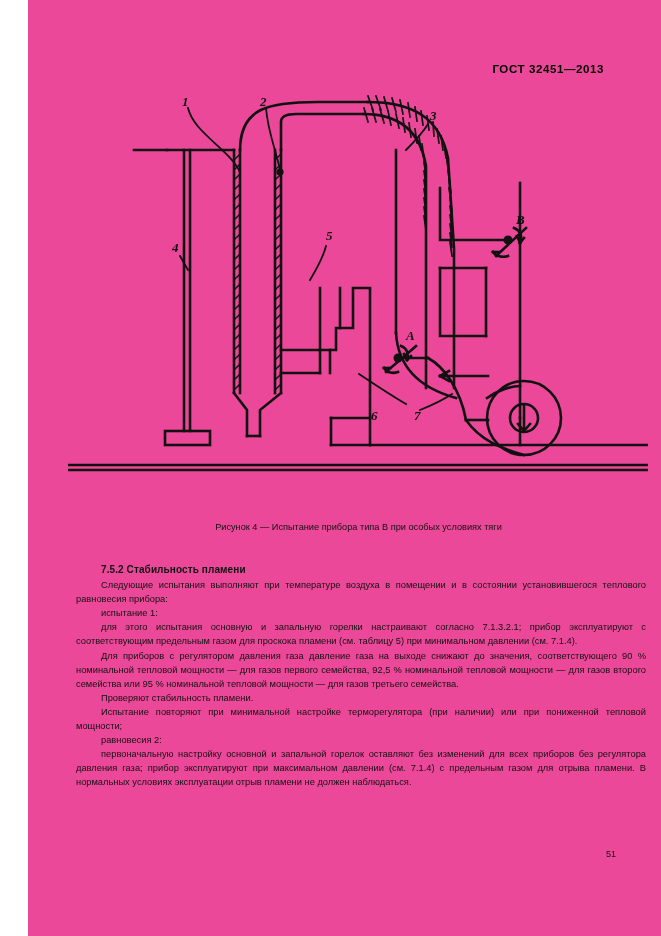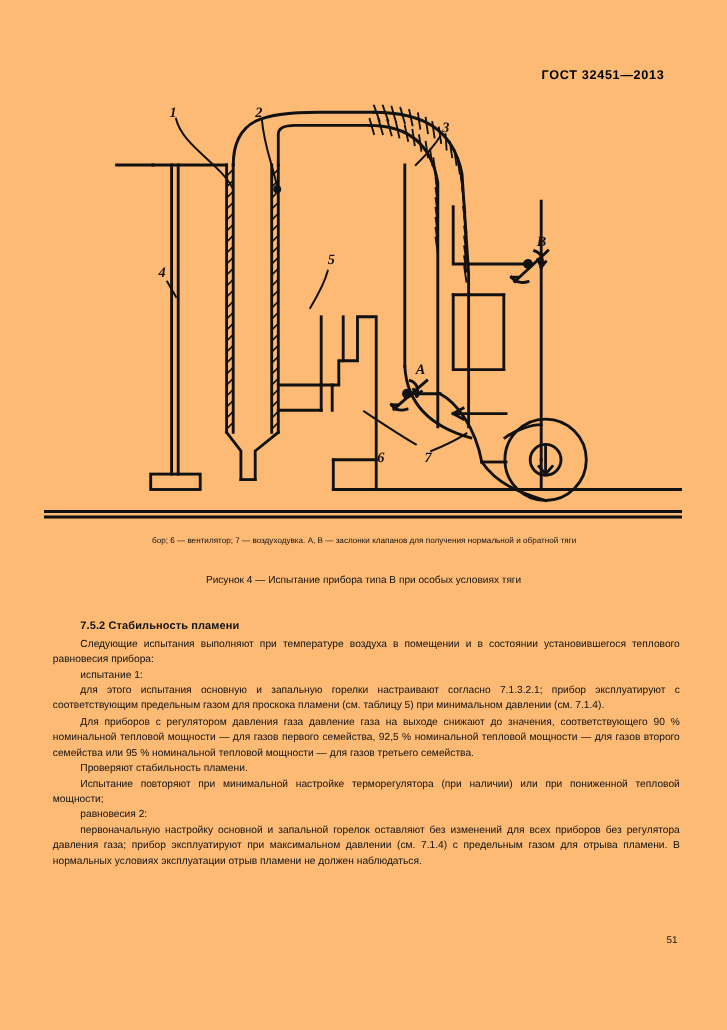--- a/index.html
+++ b/index.html
@@ -11,21 +11,22 @@
     width: 661px;
     height: 936px;
     position: relative;
     font-family: "Liberation Sans", sans-serif;
     color: #000000;
     overflow: hidden;
   }
   .page {
     position: absolute;
     inset: 0;
-    background: #fdba74;
+    background: #ec4899;
+    margin-left: 28px;
   }
   
   .header {
     position: absolute;
     top: 63px;
     right: 57px;
     font-size: 11.5px;
     font-weight: bold;
     letter-spacing: 0.6px;
     white-space: nowrap;
@@ -308,21 +309,20 @@
         <text x="258" y="152">5</text>
         <text x="303" y="332">6</text>
         <text x="346" y="332">7</text>
         <text x="338" y="252">A</text>
         <text x="448" y="136">B</text>
       </g>
     </svg>
   </div>
 
   <div class="fig-legend">
-    <div>бор; 6 — вентилятор; 7 — воздуходувка. A, B — заслонки клапанов для получения нормальной и обратной тяги</div>
   </div>
 
   <div class="fig-title">Рисунок 4 — Испытание прибора типа В при особых условиях тяги</div>
 
   <div class="body">
     <div class="h3">7.5.2  Стабильность пламени</div>
     <p class="para">Следующие испытания выполняют при температуре воздуха в помещении и в состоянии установившегося теплового равновесия прибора:</p>
     <p class="para">испытание 1:</p>
     <p class="para">для этого испытания основную и запальную горелки настраивают согласно 7.1.3.2.1; прибор эксплуатируют с соответствующим предельным газом для проскока пламени (см. таблицу 5) при минимальном давлении (см. 7.1.4).</p>
     <p class="para">Для приборов с регулятором давления газа давление газа на выходе снижают до значения, соответствующего 90 % номинальной тепловой мощности — для газов первого семейства, 92,5 % номинальной тепловой мощности — для газов второго семейства или 95 % номинальной тепловой мощности — для газов третьего семейства.</p>

